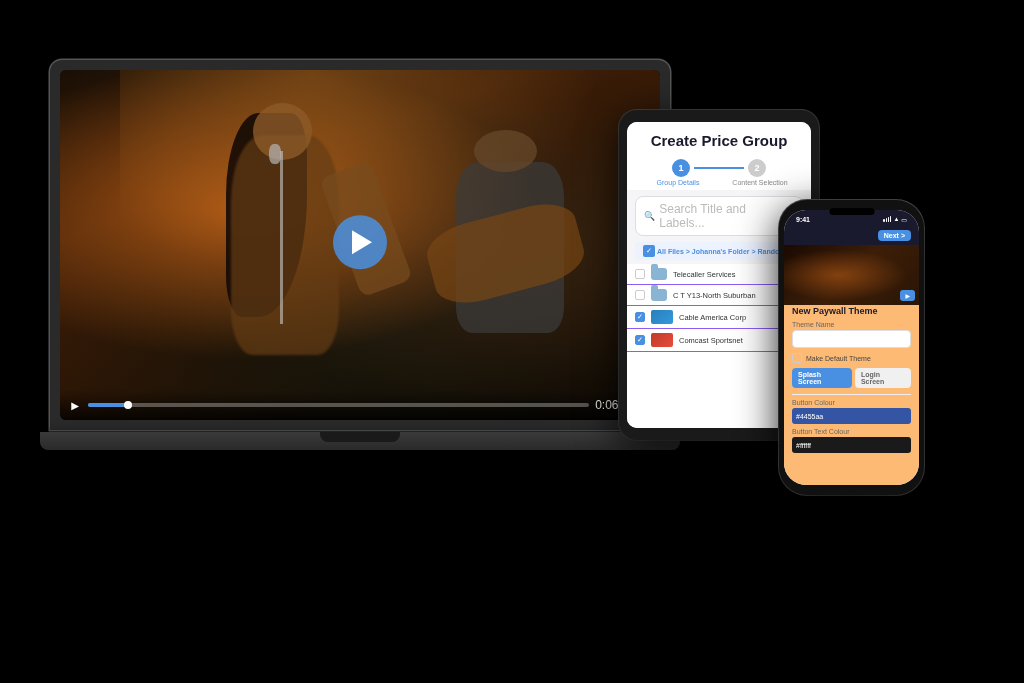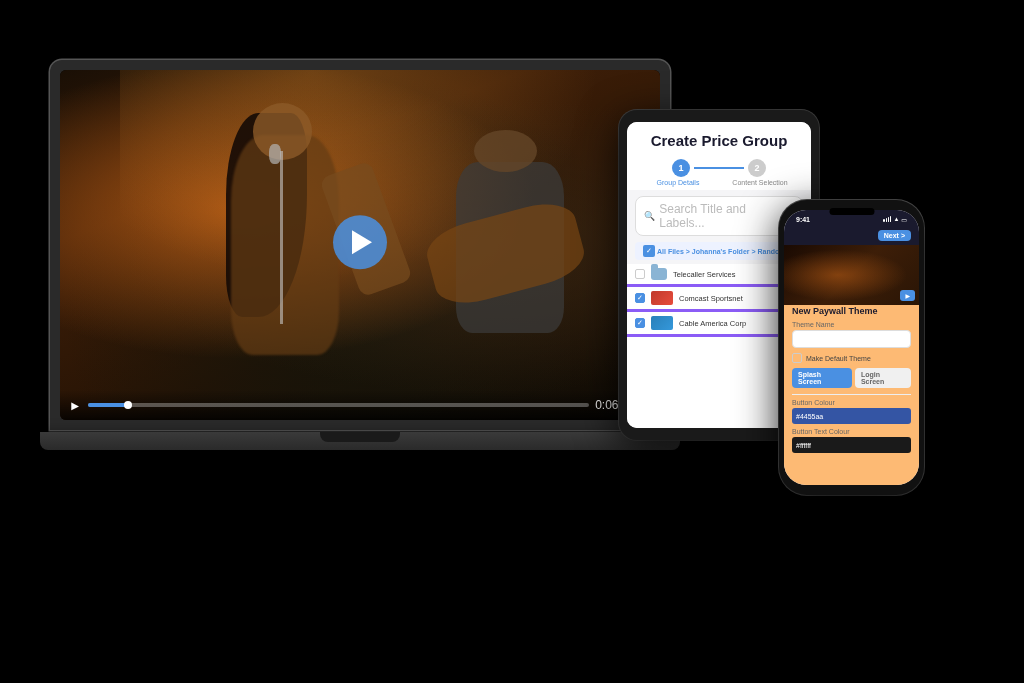--- a/index.html
+++ b/index.html
@@ -437,21 +437,21 @@
       font-size: 7px;
       color: #4a90e2;
       font-weight: 600;
     }
 
     .file-item {
       display: flex;
       align-items: center;
       padding: 4px 8px;
       gap: 6px;
-      border-bottom: 3px solid #8b5cf6;
+      border-bottom: 1px solid #8b5cf6;
       background: white;
     }
 
     .file-checkbox {
       width: 10px;
       height: 10px;
       border: 1px solid #ccc;
       border-radius: 2px;
       flex-shrink: 0;
     }
@@ -807,31 +807,36 @@
       </div>
 
       <div style="flex:1; overflow:hidden; background:white;">
 
         <div class="file-item">
           <div class="file-checkbox"></div>
           <div class="folder-icon"></div>
           <span class="file-name">Telecaller Services</span>
         </div>
 
+        <div class="file-item">
+          <div class="file-checkbox"></div>
+          <div class="folder-icon"></div>
+          <span class="file-name">C T Y13-North Suburban</span>
+        </div>
+
+        <div class="file-item">
+          <div class="file-checkbox checked">✓</div>
+          <div class="video-thumb video-thumb-2"></div>
+          <span class="file-name">Cable America Corp</span>
+        </div>
 
         <div class="file-item">
           <div class="file-checkbox checked">✓</div>
           <div class="video-thumb"></div>
           <span class="file-name">Comcast Sportsnet</span>
-        </div>
-
-        <div class="file-item">
-          <div class="file-checkbox checked">✓</div>
-          <div class="video-thumb video-thumb-2"></div>
-          <span class="file-name">Cable America Corp</span>
         </div>
 
       </div>
     </div>
   </div>
 
   <div class="phone">
     <div class="phone-notch"></div>
     <div class="phone-screen">
 

